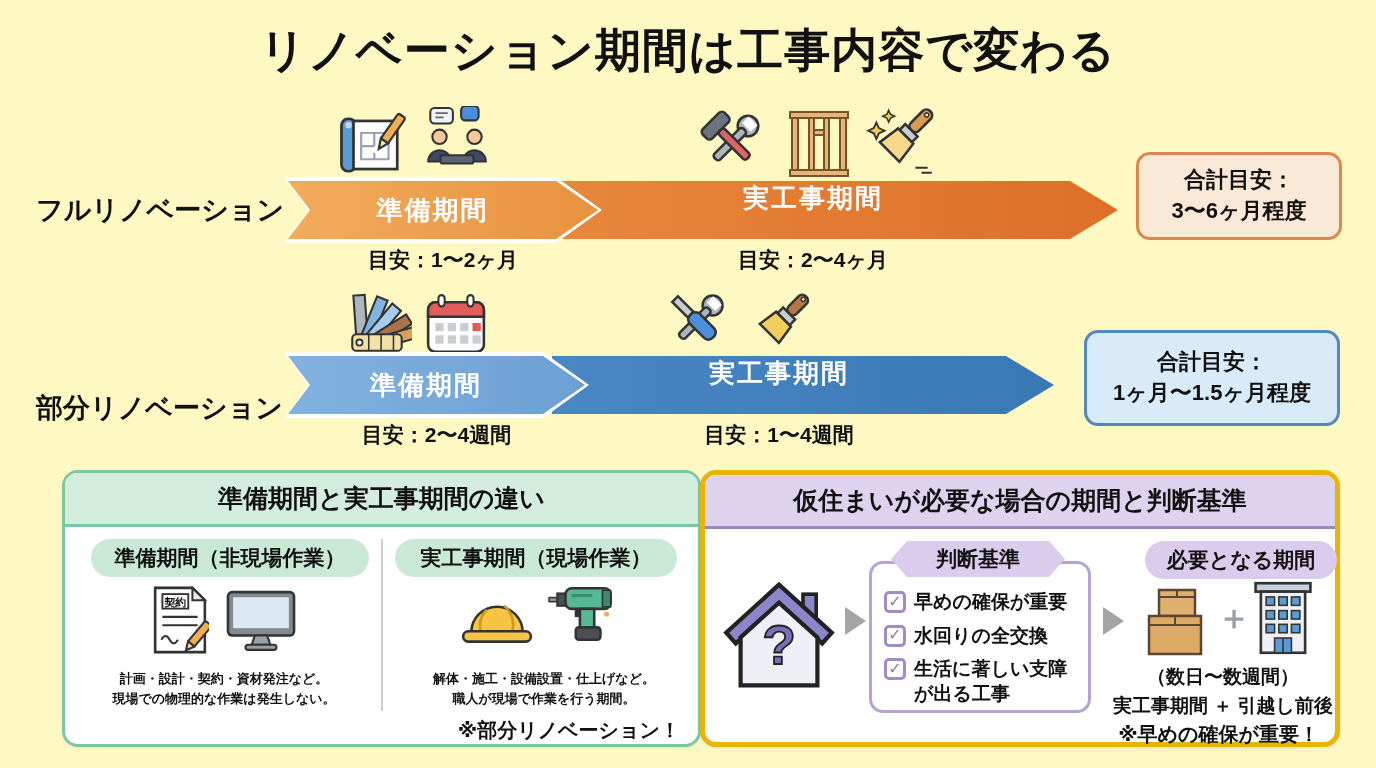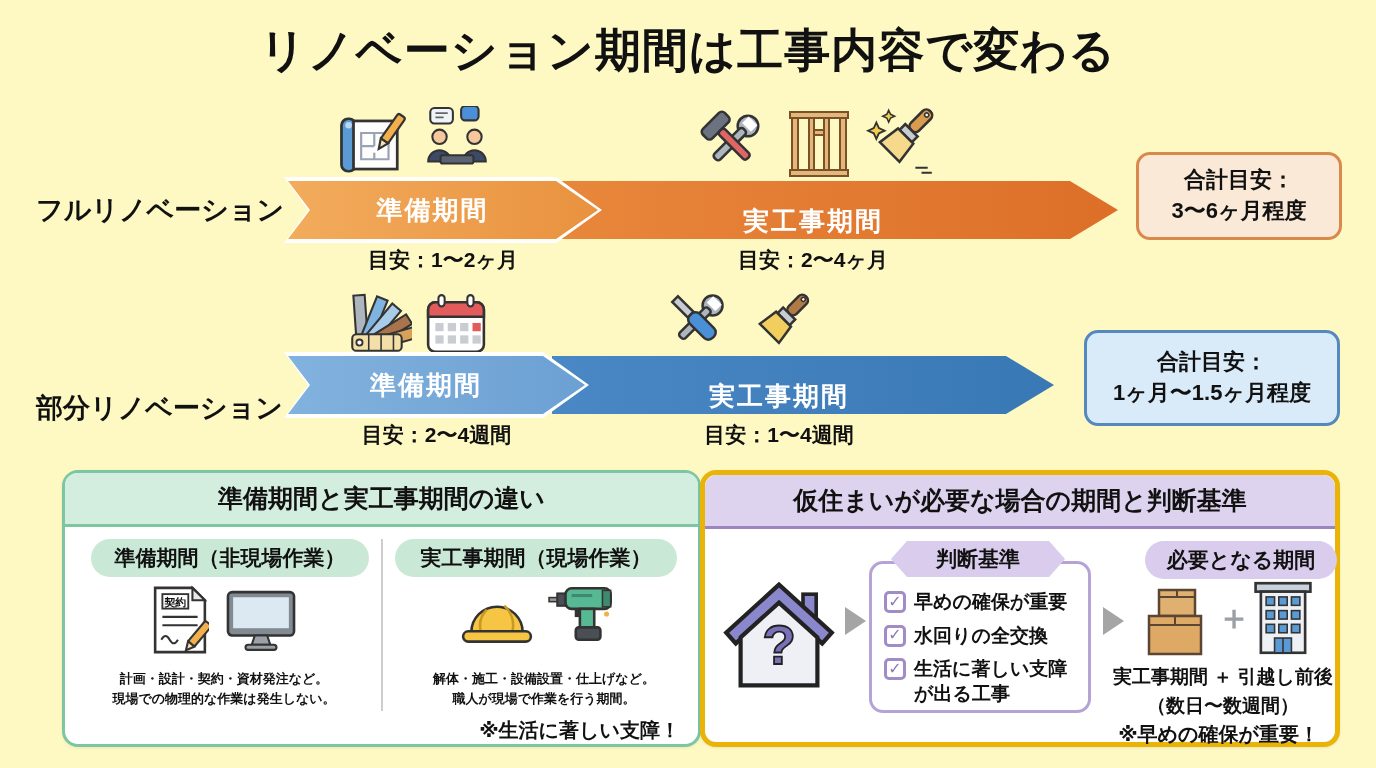--- a/index.html
+++ b/index.html
@@ -12,21 +12,21 @@
   .row-label { position:absolute; font-size:27px; font-weight:900; color:#111; }
 
   .icon { position:absolute; }
 
   
   .arr-shell { position:absolute; background:#ffffff;
     clip-path: polygon(0 0, calc(100% - 46px) 0, 100% 50%, calc(100% - 46px) 100%, 0 100%, 24px 50%); }
   .arr-fill  { position:absolute; inset:4px; display:flex; align-items:center; justify-content:center;
     padding-left:22px; padding-right:43px;
     clip-path: polygon(0 0, calc(100% - 42px) 0, 100% 50%, calc(100% - 42px) 100%, 0 100%, 22px 50%); }
-  .arr2 { position:absolute; display:flex; align-items:flex-end; justify-content:center; padding-right:48px;
+  .arr2 { position:absolute; display:flex; align-items:flex-start; justify-content:center; padding-right:48px;
     clip-path: polygon(0 0, calc(100% - 48px) 0, 100% 50%, calc(100% - 48px) 100%, 0 100%); }
   .arr-text { color:#fff; font-weight:900; font-size:26px; letter-spacing:2px; }
 
   .o1 { background:linear-gradient(90deg,#F2AC5C,#E9923F); }
   .o2 { background:linear-gradient(90deg,#E8873B,#DD6F28); }
   .b1 { background:linear-gradient(90deg,#82B2DE,#6CA0D3); }
   .b2 { background:linear-gradient(90deg,#4A88C5,#3878B4); }
 
   .duration { position:absolute; text-align:center; font-size:21px; font-weight:900; color:#111; }
 
@@ -291,21 +291,21 @@
 
     <div class="body-text" style="left:2px; top:196px; width:314px;">
       <div>計画・設計・契約・資材発注など。</div>
       <div>現場での物理的な作業は発生しない。</div>
     </div>
     <div class="body-text" style="left:322px; top:196px; width:314px;">
       <div>解体・施工・設備設置・仕上げなど。</div>
       <div>職人が現場で作業を行う期間。</div>
     </div>
 
-    <div class="note" style="right:18px; top:244px;">※生活に著しい支障！</div>
+    <div class="note" style="right:18px; top:244px;">※部分リノベーション！</div>
   </div>
 
   <div class="panel panel-purple" style="left:700px; top:470px; width:640px; height:277px;">
     <div class="panel-header ph-purple">仮住まいが必要な場合の期間と判断基準</div>
 
     <div class="icon" style="left:14px; top:100px;">
       <svg width="120" height="120" viewBox="0 0 100 100">
         <rect x="70" y="16" width="11" height="18" fill="#8B87CC" stroke="#222" stroke-width="3"></rect>
         <path d="M50 8 L6 48 L14 57 L50 24 L86 57 L94 48 Z" fill="#8B87CC" stroke="#222" stroke-width="3.5"></path>
         <path d="M18 52 L50 23 L82 52 V92 H18 Z" fill="#EEF0F6" stroke="#222" stroke-width="3.5"></path>
@@ -359,20 +359,20 @@
           <rect x="14" y="43" width="8" height="8"></rect>
             <rect x="26" y="43" width="8" height="8"></rect>
             <rect x="38" y="43" width="8" height="8"></rect>
           <rect x="22" y="56" width="16" height="14"></rect>
         </g>
         <path d="M30 56 v14" stroke="#333" stroke-width="1.5"></path>
       </svg>
     </div>
 
     <div class="body-text" style="left:398px; top:188px; width:240px; font-size:19px; font-weight:900;">
+      <div>（数日〜数週間）</div>
       <div>実工事期間 ＋ 引越し前後</div>
-      <div>（数日〜数週間）</div>
     </div>
 
     <div class="note" style="right:16px; top:246px;">※早めの確保が重要！</div>
   </div>
 
 </div>
 
 </body></html>

